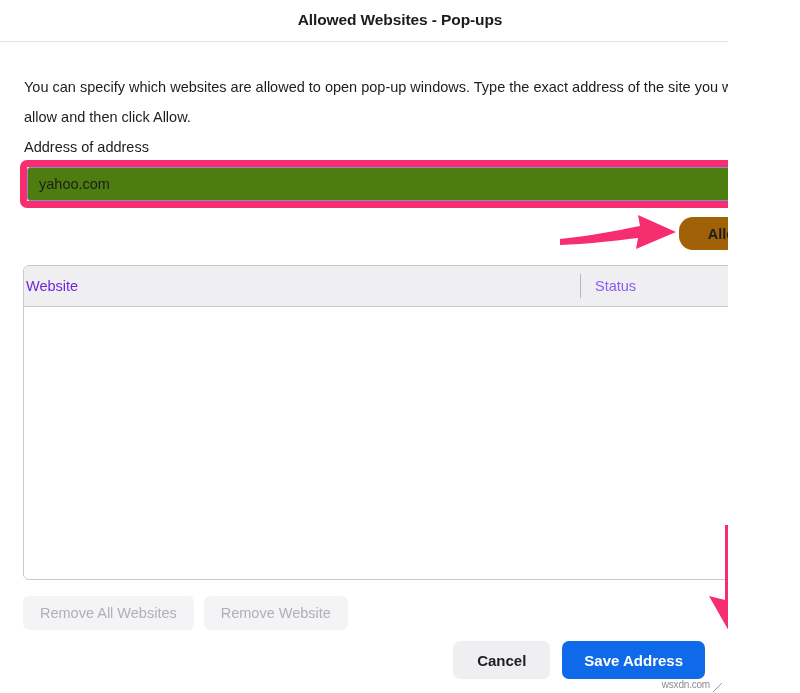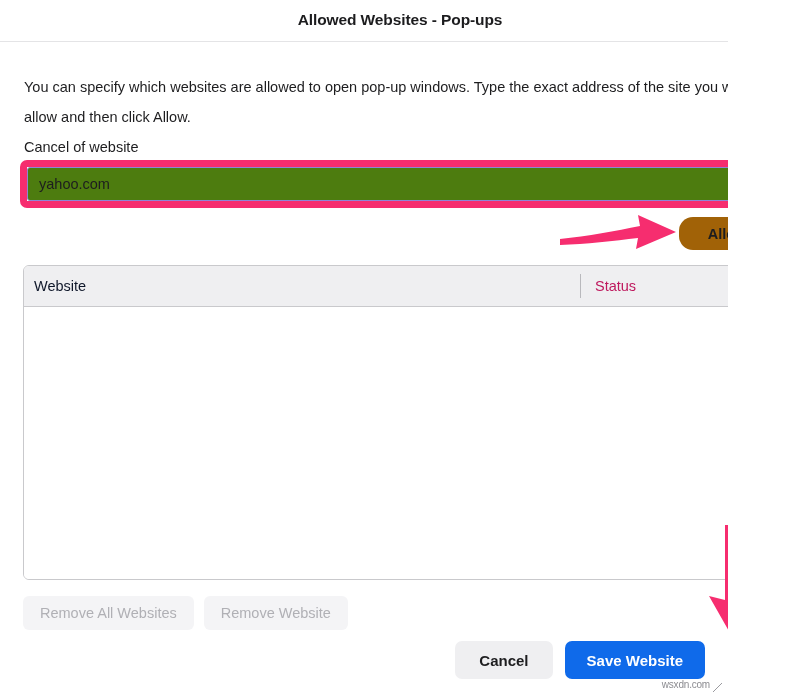--- a/index.html
+++ b/index.html
@@ -155,36 +155,36 @@
   }
   .table-head {
     display: flex;
     height: 41px;
     background: #efeff1;
     border-bottom: 1px solid #c9c9cc;
     align-items: center;
   }
   .th-website {
     flex: 0 0 556px;
-    padding-left: 10px;
-    font-size: 14.5px;
-    color: #0f172a;
+    padding-left: 2px;
+    font-size: 14.5px;
+    color: #6d28d9;
     cursor: pointer;
   }
   .th-divider {
     width: 1px;
     height: 24px;
     background: #b9b9bd;
     flex: 0 0 1px;
   }
   .th-status {
     flex: 1;
     padding-left: 14px;
     font-size: 14.5px;
-    color: #be185d;
+    color: #8b5cf6;
     display: flex;
     align-items: center;
     justify-content: space-between;
     padding-right: 14px;
     cursor: pointer;
   }
   .sort-caret {
     width: 0; height: 0;
     border-left: 5px solid transparent;
     border-right: 5px solid transparent;
@@ -277,21 +277,21 @@
         <svg width="17" height="17" viewBox="0 0 17 17">
           <line x1="2" y1="2" x2="15" y2="15" stroke="#1d1d1f" stroke-width="1.5"></line>
           <line x1="15" y1="2" x2="2" y2="15" stroke="#1d1d1f" stroke-width="1.5"></line>
         </svg>
       </span>
     </button>
   </div>
 
   <div class="description">You can specify which websites are allowed to open pop-up windows. Type the exact address of the site you want to allow and then click Allow.</div>
 
-  <div class="field-label">Cancel of website</div>
+  <div class="field-label">Address of address</div>
 
   <input class="addr-input" type="text" value="yahoo.com" style="">
   <div class="input-highlight"></div>
 
   <button class="allow-btn">Allow</button>
 
   <div class="arrow-allow">
     <svg width="122" height="44" viewBox="0 0 122 44">
       <path d="M2 27 C 30 24, 58 19, 82 14 L 80 3 L 118 20 L 78 37 L 80 26 C 56 29, 28 32, 2 33 Z" fill="#f62d6f"></path>
     </svg>
@@ -315,21 +315,21 @@
   </div>
 
   <div class="arrow-save">
     <svg width="72" height="112" viewBox="0 0 72 112">
       <path d="M31 2 L41 2 L40 76 L56 72 L36 110 L15 73 L31 77 Z" fill="#f62d6f"></path>
     </svg>
   </div>
 
   <div class="footer-row">
     <button class="btn-cancel">Cancel</button>
-    <button class="btn-save">Save Website</button>
+    <button class="btn-save">Save Address</button>
   </div>
 
   <div class="watermark">wsxdn.com</div>
   <div class="watermark-slash">
     <svg width="12" height="12" viewBox="0 0 12 12">
       <line x1="1" y1="11" x2="10" y2="2" stroke="#9a9a9f" stroke-width="1"></line>
     </svg>
   </div>
 
 </div>

